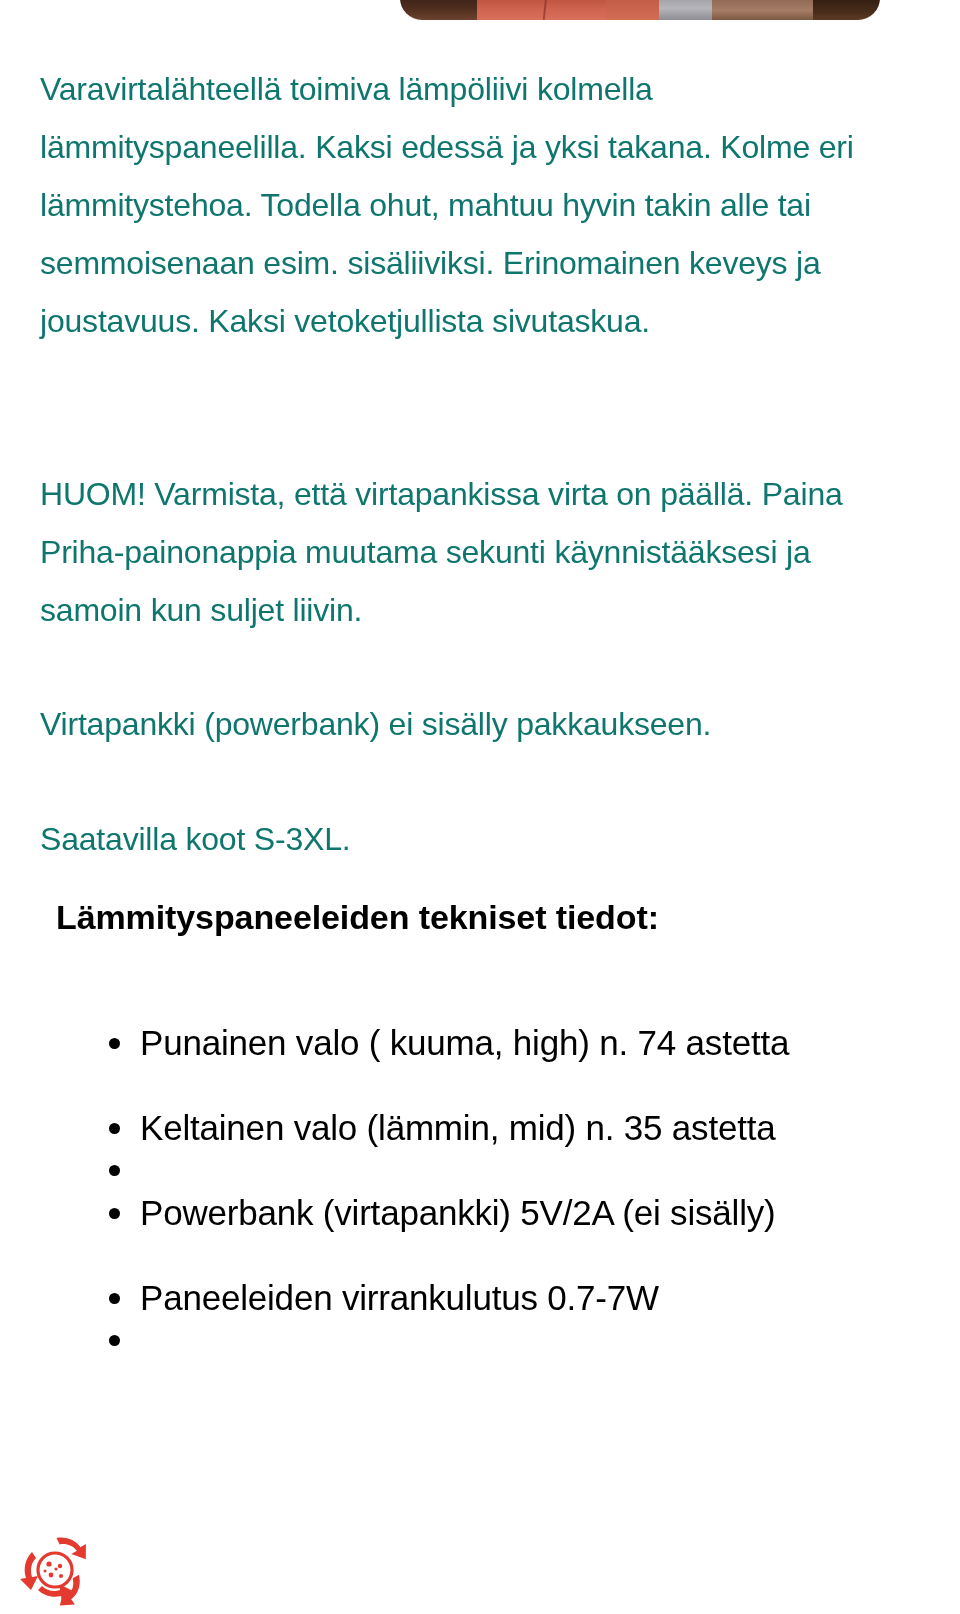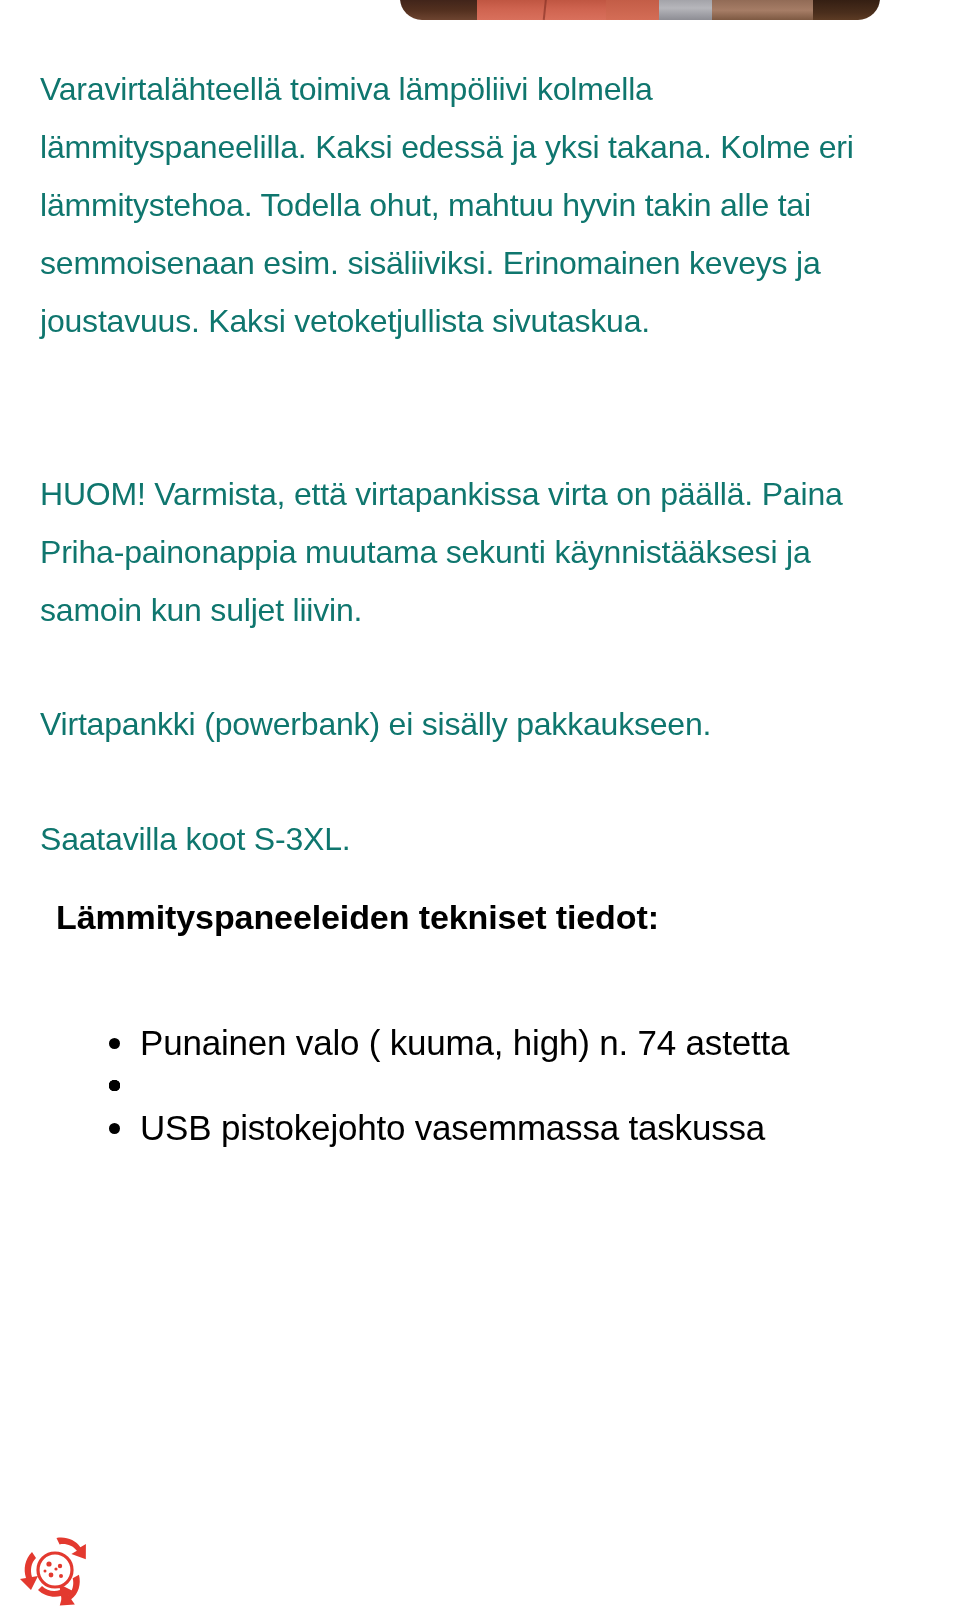--- a/index.html
+++ b/index.html
@@ -150,33 +150,35 @@
 
   <h3 class="heading">Lämmityspaneeleiden tekniset tiedot:</h3>
 
   <ul class="specs">
     <li>
       <span class="bullet"></span>
       <span>Punainen valo ( kuuma, high) n. 74 astetta</span>
     </li>
     <li>
       <span class="bullet"></span>
-    </li>
-    <li>
-      <span class="bullet"></span>
-    </li>
-    <li>
-      <span class="bullet"></span>
-    </li>
-    <li>
-      <span class="bullet"></span>
-    </li>
-    <li>
-      <span class="bullet"></span>
-      <span>USB pistokejohto vasemmassa taskussa</span>
+      <span>Keltainen valo (lämmin, mid) n. 35 astetta</span>
+    </li>
+    <li>
+      <span class="bullet"></span>
+    </li>
+    <li>
+      <span class="bullet"></span>
+      <span>Powerbank (virtapankki) 5V/2A (ei sisälly)</span>
+    </li>
+    <li>
+      <span class="bullet"></span>
+      <span>Paneeleiden virrankulutus 0.7-7W</span>
+    </li>
+    <li>
+      <span class="bullet"></span>
     </li>
   </ul>
 </div>
 
 <div class="logo">
   <svg width="86" height="84" viewBox="0 0 86 84" xmlns="http://www.w3.org/2000/svg" aria-hidden="true">
     <g fill="#e3392f">
 
       <path d="M40 10 c9,-3 19,-1 25,6 l5,-4 2,15 -15,-3 5,-4 c-5,-5 -12,-6 -18,-4 z" transform="rotate(8 43 42)"></path>
 

